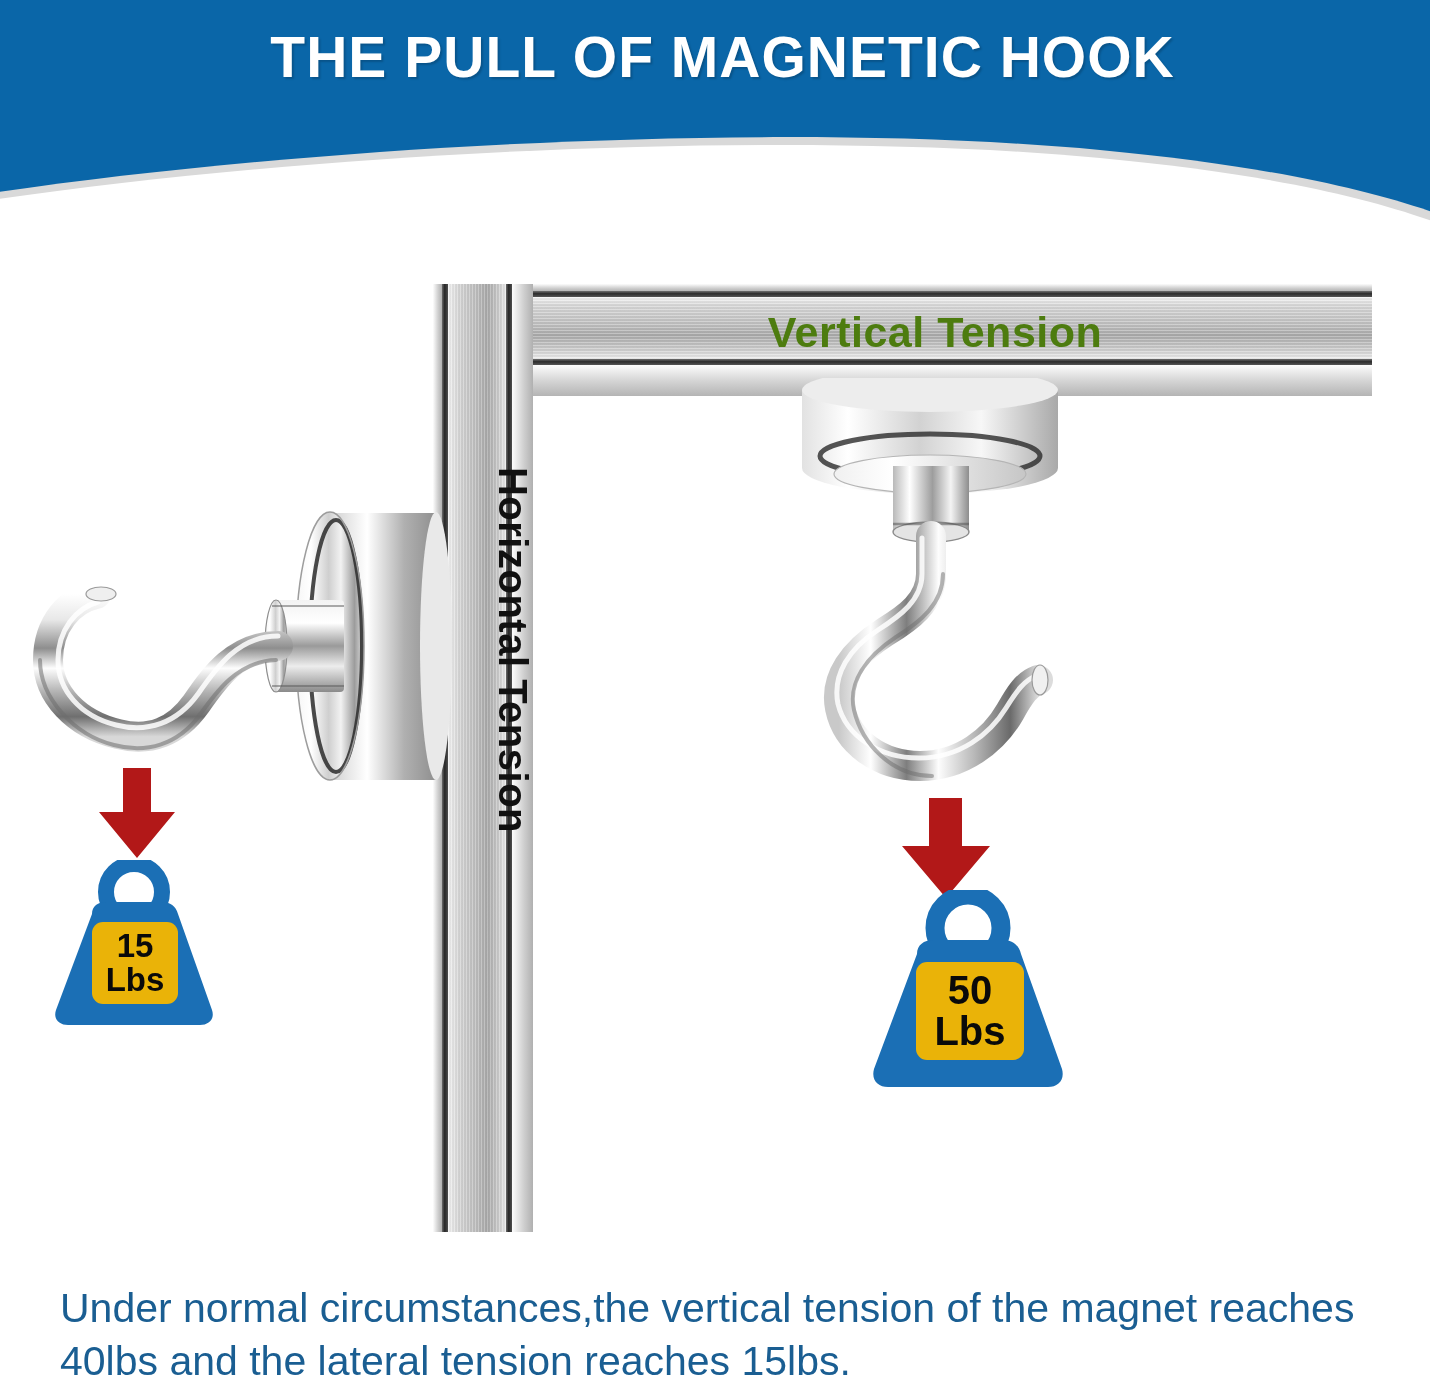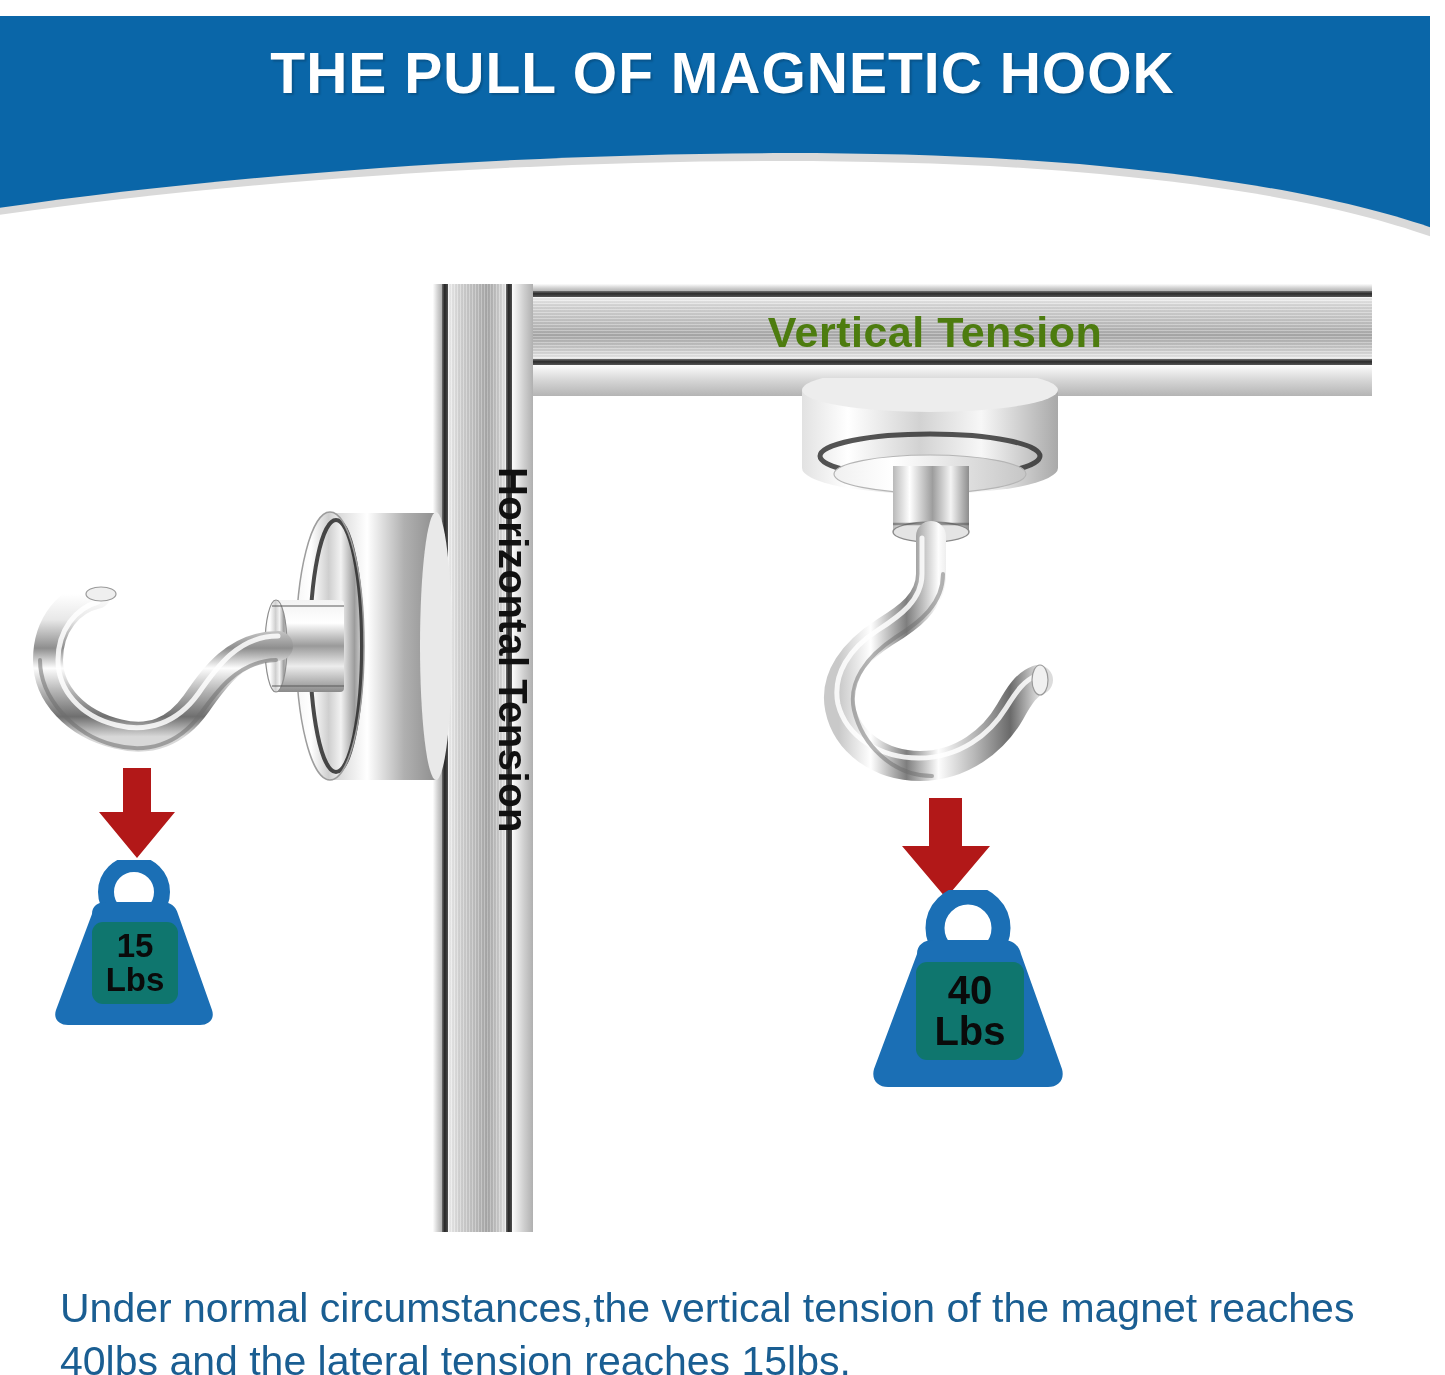--- a/index.html
+++ b/index.html
@@ -1,20 +1,20 @@
 <!DOCTYPE html>
 <html><head>
 <meta charset="utf-8">
 <style>
   html,body{margin:0;padding:0;background:#fff;}
   body{width:1445px;height:1375px;position:relative;overflow:hidden;
        font-family:"Liberation Sans",sans-serif;}
 
   
-  #banner{position:absolute;left:0;top:16px;width:1430px;height:300px;overflow:hidden;}
+  #banner{position:absolute;left:0;top:0;width:1430px;height:300px;overflow:hidden;}
   #banner .blue{position:absolute;left:0;top:0;width:1445px;height:300px;background:#0a66a8;}
   #banner svg{position:absolute;left:0;top:0;}
   #title{position:absolute;left:0;top:24px;width:1445px;text-align:center;
          color:#ffffff;font-size:57px;font-weight:bold;letter-spacing:1.0px;
          font-family:"Liberation Sans",sans-serif;
          text-shadow:2px 2px 2px rgba(0,0,0,0.18);
          white-space:nowrap;}
 
   
   .beam{position:absolute;}
@@ -49,21 +49,21 @@
   #v-label{position:absolute;left:368px;top:620px;width:290px;height:60px;
            display:flex;align-items:center;justify-content:center;
            transform:rotate(90deg);transform-origin:center center;
            color:#111;font-size:40px;font-weight:bold;letter-spacing:0.5px;
            font-family:"Liberation Sans",sans-serif;white-space:nowrap;}
 
   
   .weight{position:absolute;}
   .weight .wlabel{position:absolute;display:flex;flex-direction:column;
         align-items:center;justify-content:center;
-        background:#0f766e;border-radius:11px;
+        background:#eab308;border-radius:11px;
         font-weight:bold;color:#0a0a0a;line-height:1.02;
         font-family:"Liberation Sans",sans-serif;text-align:right;}
 
   #w-left{left:46px;top:860px;width:176px;height:168px;}
   #w-left .wlabel{left:46px;top:62px;width:86px;height:82px;font-size:33px;}
   #w-right{left:862px;top:890px;width:212px;height:200px;}
   #w-right .wlabel{left:54px;top:72px;width:108px;height:98px;font-size:40px;}
 
   
   #caption{position:absolute;left:60px;top:1282px;width:1330px;
@@ -250,18 +250,18 @@
   <path d="M 31 0 L 64 0 L 64 48 L 92 48 L 48 100 L 4 48 L 31 48 Z" fill="#b21818"></path>
 </svg>
 
 <div class="weight" id="w-right">
   <svg width="212" height="200" viewBox="0 0 212 200">
     <circle cx="106" cy="38" r="33" fill="none" stroke="#1b6fb5" stroke-width="19"></circle>
     <path d="M 55 64 C 55 55 62 50 71 50 L 141 50 C 150 50 157 55 159 64
              L 200 179 C 203 190 196 197 186 197 L 26 197 C 16 197 9 190 12 179 Z" fill="#1b6fb5"></path>
   </svg>
   <div class="wlabel">
-    <span>40</span>
+    <span>50</span>
     <span>Lbs</span>
   </div>
 </div>
 
 <div id="caption">Under normal circumstances,the vertical tension of the magnet reaches 40lbs and the lateral tension reaches 15lbs.</div>
 
 </body></html>

